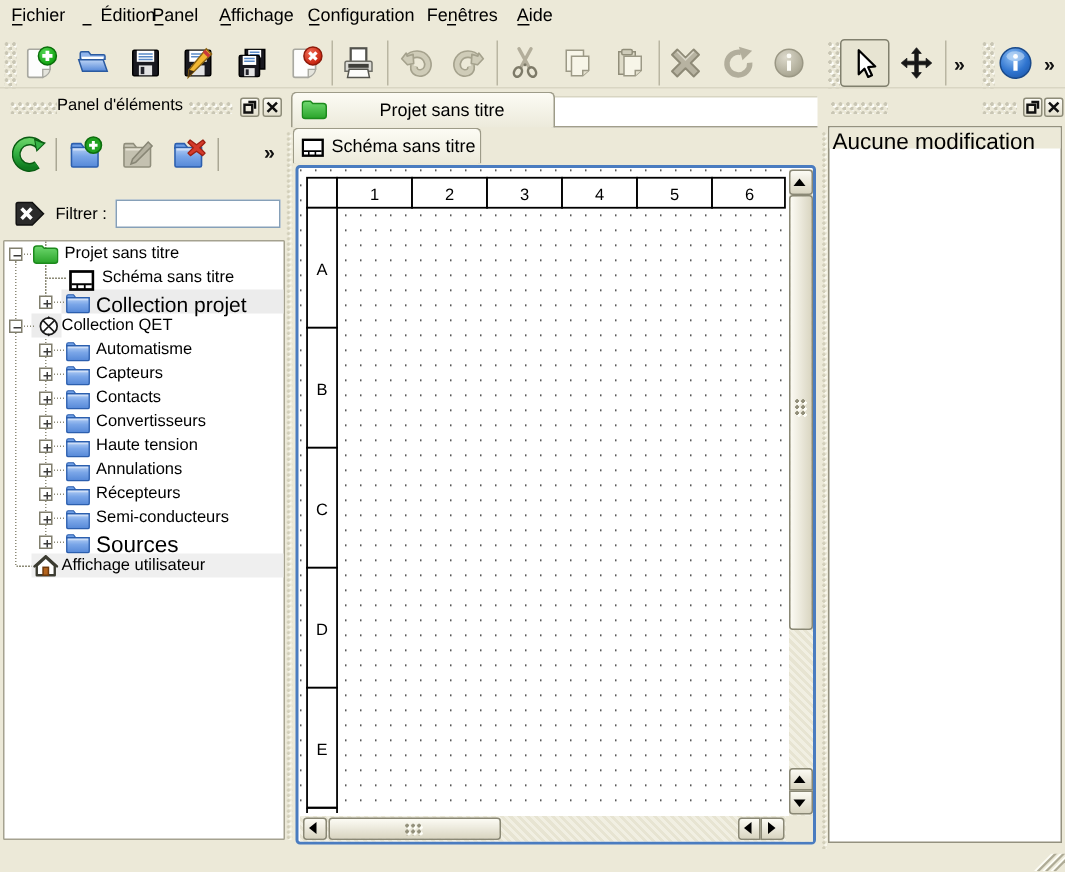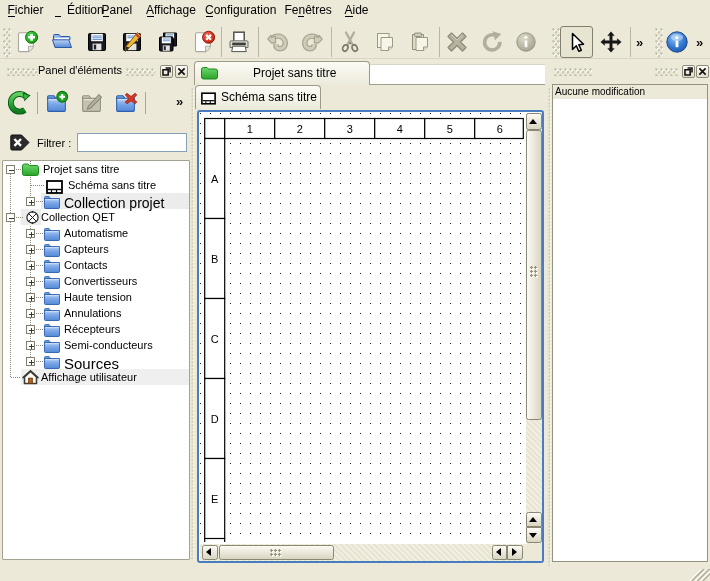--- a/index.html
+++ b/index.html
@@ -480,21 +480,21 @@
 <svg class="ab" style="left:681.5px;top:65px" width="13" height="13" viewBox="0 0 14 14">
       <path d="M3.2 5.2 H8.8 V10.8 H3.2 Z" fill="none" stroke="#111" stroke-width="1.7"></path>
       <path d="M6 3.2 H10.8 V8" fill="none" stroke="#111" stroke-width="1.7"></path>
     </svg>
 <div class="tbtn" style="left:695.5px;top:65px;width:13px;height:13px"></div>
 <svg class="ab" style="left:695.5px;top:65px" width="13" height="13" viewBox="0 0 14 14">
       <path d="M3.6 3.6 L10.4 10.4 M10.4 3.6 L3.6 10.4" stroke="#111" stroke-width="1.8"></path>
     </svg>
 <div class="ab" style="left:551.5px;top:83.5px;width:156.5px;height:478.5px;background:#fff;border:1px solid #94917f"></div>
 <div class="ab" style="left:552.5px;top:84.5px;width:154.5px;height:14px;background:#ece9d8"></div>
-<div class="ab" style="left:555px;top:85.5px;font-size:10px">Aucune modification</div>
+<div class="ab" style="left:555px;top:85.5px;font-size:15px">Aucune modification</div>
 
 <div class="ab" style="left:191px;top:88px;width:4px;height:472px;background-image:radial-gradient(circle at 1.3px 1.3px,#d2cfba 1px,transparent 1.2px),radial-gradient(circle at 2.4px 2.4px,#f8f7ec 1px,transparent 1.2px);background-size:4px 3.5px"></div>
 <div class="ab" style="left:547.5px;top:88px;width:4px;height:478px;background-image:radial-gradient(circle at 1.3px 1.3px,#d2cfba 1px,transparent 1.2px),radial-gradient(circle at 2.4px 2.4px,#f8f7ec 1px,transparent 1.2px);background-size:4px 3.5px"></div>
 <div class="ab" style="left:688px;top:569px;width:22px;height:12px;overflow:hidden">
 <svg width="22" height="12">
         <g stroke-width="1.5">
 <path d="M2 12 L22 -8" stroke="#fdfdf6"></path>
           <path d="M3.8 12 L23.8 -8" stroke="#aeab96"></path>
 <path d="M7.5 12 L27.5 -8" stroke="#fdfdf6"></path>
           <path d="M9.3 12 L29.3 -8" stroke="#aeab96"></path>

